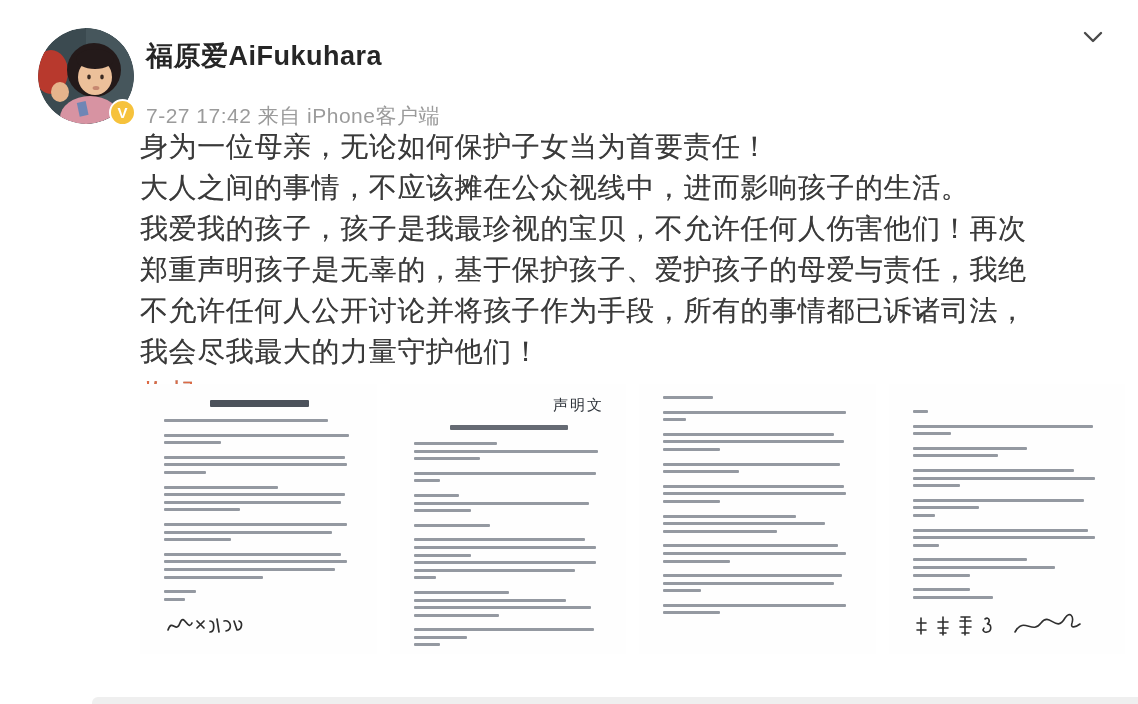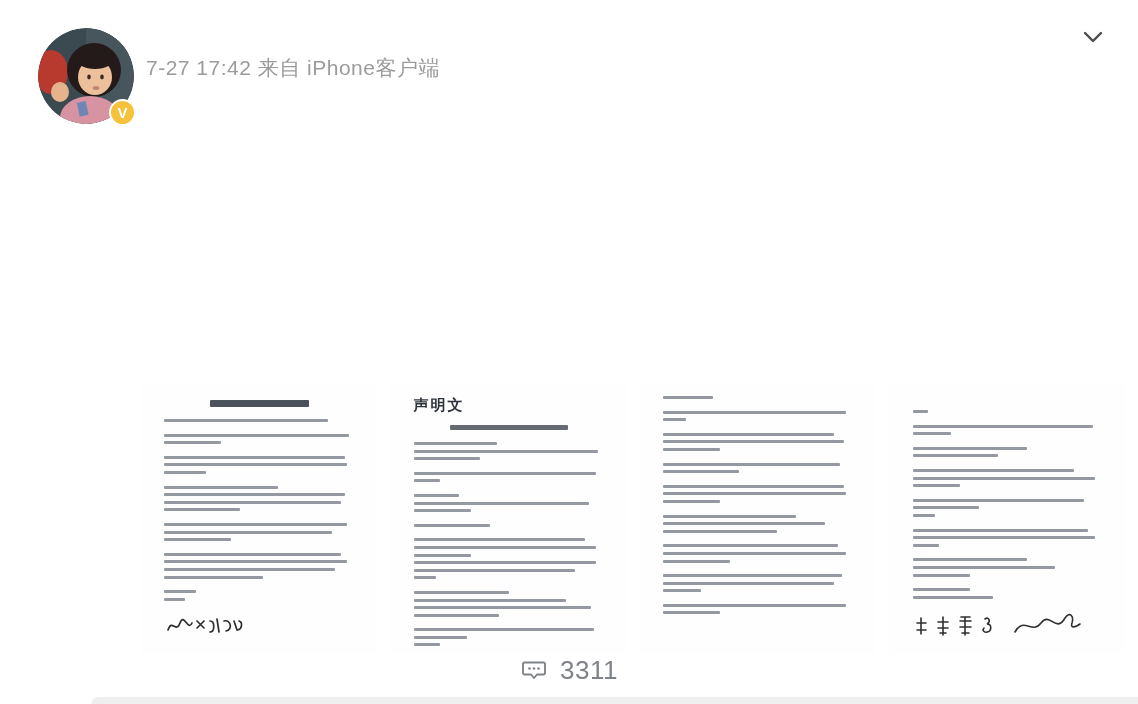--- a/index.html
+++ b/index.html
@@ -18,21 +18,21 @@
   .avatar-wrap svg { display:block; border-radius:50%; }
   .verify-badge {
     position:absolute; right:-2px; bottom:-2px;
     width:27px; height:27px; border-radius:50%;
     background:#f6c23c; border:2px solid #fff;
     color:#fff; font-weight:bold; font-size:15px;
     display:flex; align-items:center; justify-content:center;
   }
   .header-info { margin-left:12px; padding-top:10px; }
   .username { font-size:27px; font-weight:bold; color:#262626; letter-spacing:0.5px; }
-  .timestamp { margin-top:16px; font-size:21px; color:#9b9b9b; letter-spacing:0.5px; }
+  .timestamp { margin-top:28px; font-size:21px; color:#9b9b9b; letter-spacing:0.5px; }
   .chevron { position:absolute; right:28px; top:22px; width:34px; height:30px; cursor:pointer; }
 
   
   .post-text {
     position:absolute; left:140px; top:126px; width:898px;
     font-size:28px; line-height:41px; color:#3a3a3a; letter-spacing:0.6px;
     text-shadow: 0 0 0.6px rgba(60,60,60,.55);
   }
   .post-text p { margin:0; }
   .collapse-link { display:inline-block; margin-top:1px; color:#dd6a44; cursor:pointer; }
@@ -40,21 +40,21 @@
   
   .attachments {
     position:absolute; left:140px; top:384px; width:985px; height:272px;
     display:flex; gap:13px;
   }
   .doc {
     width:242px; height:270px; background:#fefefe; position:relative;
     padding:12px 22px 10px 24px; filter: blur(0.35px); overflow:hidden;
   }
   .doc-title-bar { height:7px; background:#3d434d; margin:4px auto 12px auto; border-radius:1px; opacity:.92; }
-  .doc-title-text { text-align:left; font-size:15px; font-weight:bold; color:#2e333a; margin:0 0 10px 0; letter-spacing:2px; }
+  .doc-title-text { text-align:right; font-size:15px; font-weight:normal; color:#2e333a; margin:0 0 10px 0; letter-spacing:2px; }
   .doc-subtitle-bar { height:5px; background:#4a505a; margin:2px auto 12px auto; border-radius:1px; opacity:.85; }
   .doc-line { height:3px; background:#79808a; opacity:.8; margin-bottom:4.6px; border-radius:1px; }
   .doc-gap { height:7px; }
   .doc-sign { margin-top:9px; }
 
   
   .toolbar {
     position:absolute; left:0; right:0; bottom:14px; height:40px;
     display:flex; color:#7f8389;
   }
@@ -87,28 +87,35 @@
           <ellipse cx="51" cy="49" rx="1.8" ry="2.4" fill="#3a2a22"></ellipse>
           <ellipse cx="64" cy="49" rx="1.8" ry="2.4" fill="#3a2a22"></ellipse>
           <ellipse cx="58" cy="60" rx="3.4" ry="2" fill="#c68770"></ellipse>
           <ellipse cx="52" cy="90" rx="30" ry="22" fill="#d793a2"></ellipse>
           <rect x="40" y="74" width="9" height="14" fill="#6f86b5" transform="rotate(-12 44 80)"></rect>
         </g>
       </svg>
       <div class="verify-badge">V</div>
     </div>
     <div class="header-info">
+      <div class="username">福原爱AiFukuhara</div>
       <div class="timestamp">7-27 17:42 来自 iPhone客户端</div>
     </div>
   </div>
 
   <svg class="chevron" viewBox="0 0 34 30">
     <polyline points="9,11 17,19 25,11" fill="none" stroke="#4a4a4a" stroke-width="2.4" stroke-linecap="round" stroke-linejoin="round"></polyline>
   </svg>
 
+  <div class="post-text">
+    <p>身为一位母亲，无论如何保护子女当为首要责任！</p>
+    <p>大人之间的事情，不应该摊在公众视线中，进而影响孩子的生活。</p>
+    <p>我爱我的孩子，孩子是我最珍视的宝贝，不允许任何人伤害他们！再次郑重声明孩子是无辜的，基于保护孩子、爱护孩子的母爱与责任，我绝不允许任何人公开讨论并将孩子作为手段，所有的事情都已诉诸司法，我会尽我最大的力量守护他们！</p>
+    <span class="collapse-link">收起</span>
+  </div>
 
   <div class="attachments" id="attachments">
       <figure class="doc"><div class="doc-title-bar" style="width: 52%;"></div><div class="doc-line" style="width: 86%;"></div><div class="doc-gap"></div><div class="doc-line" style="width: 97%;"></div><div class="doc-line" style="width: 30%;"></div><div class="doc-gap"></div><div class="doc-line" style="width: 95%;"></div><div class="doc-line" style="width: 96%;"></div><div class="doc-line" style="width: 22%;"></div><div class="doc-gap"></div><div class="doc-line" style="width: 60%;"></div><div class="doc-line" style="width: 95%;"></div><div class="doc-line" style="width: 93%;"></div><div class="doc-line" style="width: 40%;"></div><div class="doc-gap"></div><div class="doc-line" style="width: 96%;"></div><div class="doc-line" style="width: 88%;"></div><div class="doc-line" style="width: 35%;"></div><div class="doc-gap"></div><div class="doc-line" style="width: 93%;"></div><div class="doc-line" style="width: 96%;"></div><div class="doc-line" style="width: 90%;"></div><div class="doc-line" style="width: 52%;"></div><div class="doc-gap"></div><div class="doc-line" style="width: 17%;"></div><div class="doc-line" style="width: 11%;"></div><svg class="doc-sign" width="100" height="24" viewBox="0 0 100 24">
           <path d="M4 16 C8 4 12 20 16 9 S24 18 28 9 M33 14 l7-7 m-7 0 l7 7 M46 7 c5 0 5 11 0 11 m7-13 l2 13 m5-11 c7-2 9 9 2 10 m8-10 l3 9 m2-9 c4 1 3 8-1 9" fill="none" stroke="#2e2e2e" stroke-width="1.7" stroke-linecap="round"></path>
         </svg></figure>
       <figure class="doc">
         <div class="doc-title-text">声明文</div>
         <div class="doc-subtitle-bar" style="width: 62%;"></div>
         <div class="doc-line" style="width: 44%;"></div>
         <div class="doc-line" style="width: 97%;"></div>
@@ -176,25 +183,16 @@
             <path d="M8 6 v16 m-4-11 h9 m-9 7 h9"></path>
             <path d="M30 5 v18 m-5-13 h10 m-10 6 h10 m-8 5 h6"></path>
             <path d="M52 5 v18 m-5-14 h11 m-11 6 h11 m-9 6 h7 m-8-16 l9 0"></path>
             <path d="M72 7 c4-3 6 3 2 5 c5 0 5 7 0 8 c-3 1-5-2-3-4"></path>
             <path d="M102 20 c9-16 17 3 26-9 s15 11 24-5 c5-7 9-2 7 5 c-2 6 4 4 8 1"></path>
           </g>
         </svg></figure>
     </div>
 
   <div class="toolbar">
-    <div class="tool-group">
-      <svg class="tool-icon" viewBox="0 0 28 28">
-        <path d="M4.5 6.5 h19 a1.5 1.5 0 0 1 1.5 1.5 v9 a1.5 1.5 0 0 1 -1.5 1.5 h-6.5 l-3 3.5 -3-3.5 h-6.5 a1.5 1.5 0 0 1 -1.5-1.5 v-9 a1.5 1.5 0 0 1 1.5-1.5 z" fill="none" stroke="#7f8389" stroke-width="1.9" stroke-linejoin="round"></path>
-        <circle cx="9.5" cy="12.5" r="1.3" fill="#7f8389"></circle>
-        <circle cx="14" cy="12.5" r="1.3" fill="#7f8389"></circle>
-        <circle cx="18.5" cy="12.5" r="1.3" fill="#7f8389"></circle>
-      </svg>
-      <span class="tool-count">3311</span>
-    </div>
   </div>
 
   <div class="bottom-strip"></div>
 </div>
 
 </body></html>

